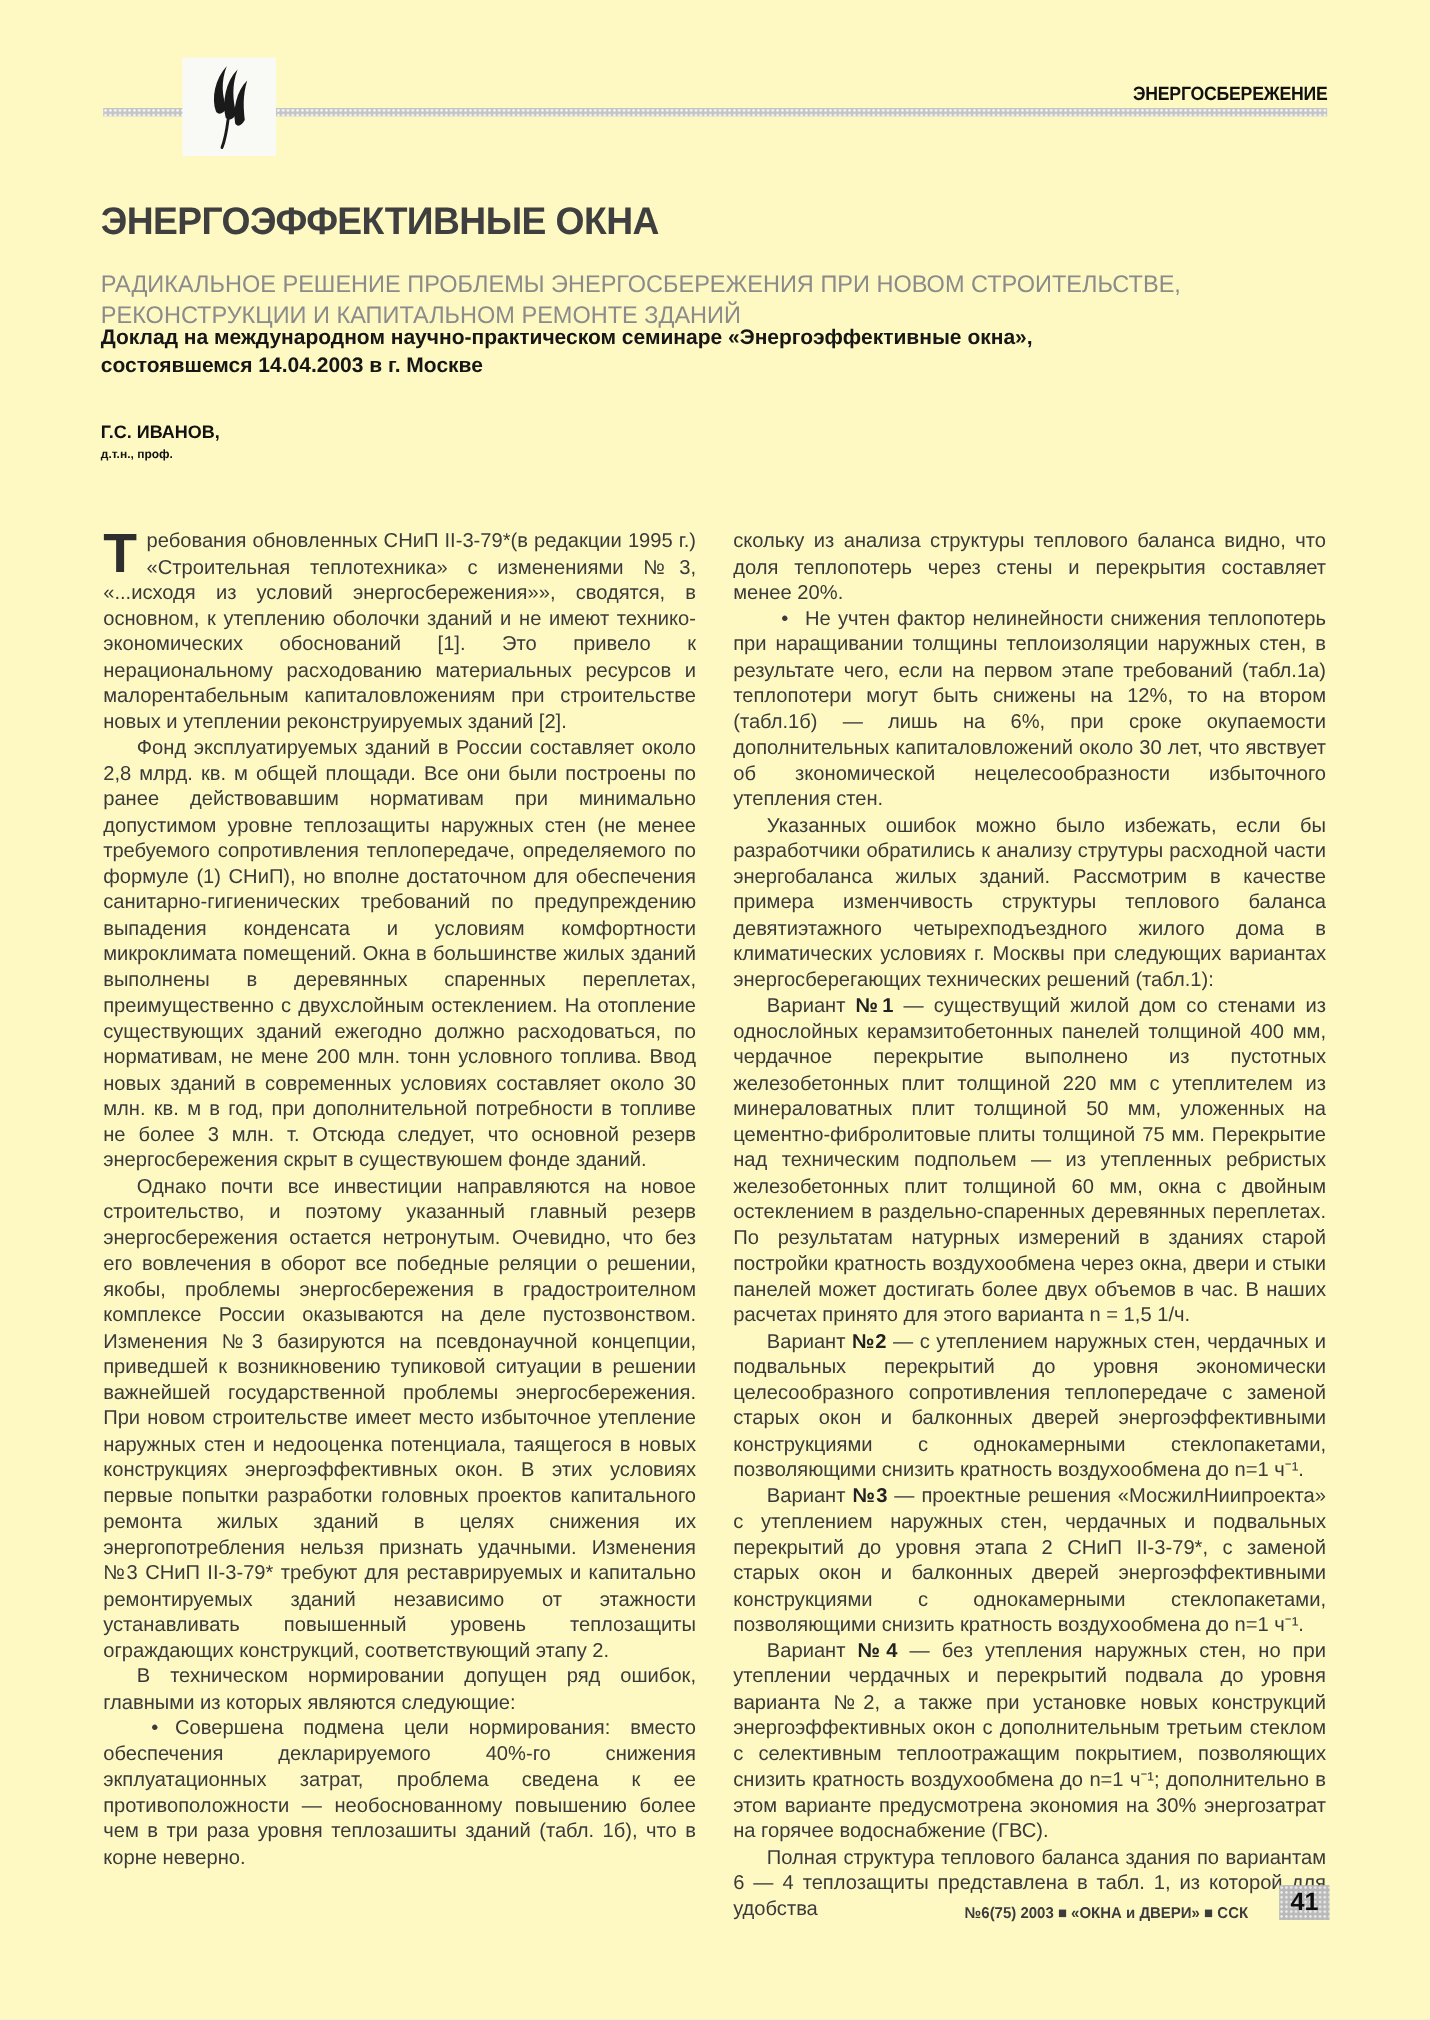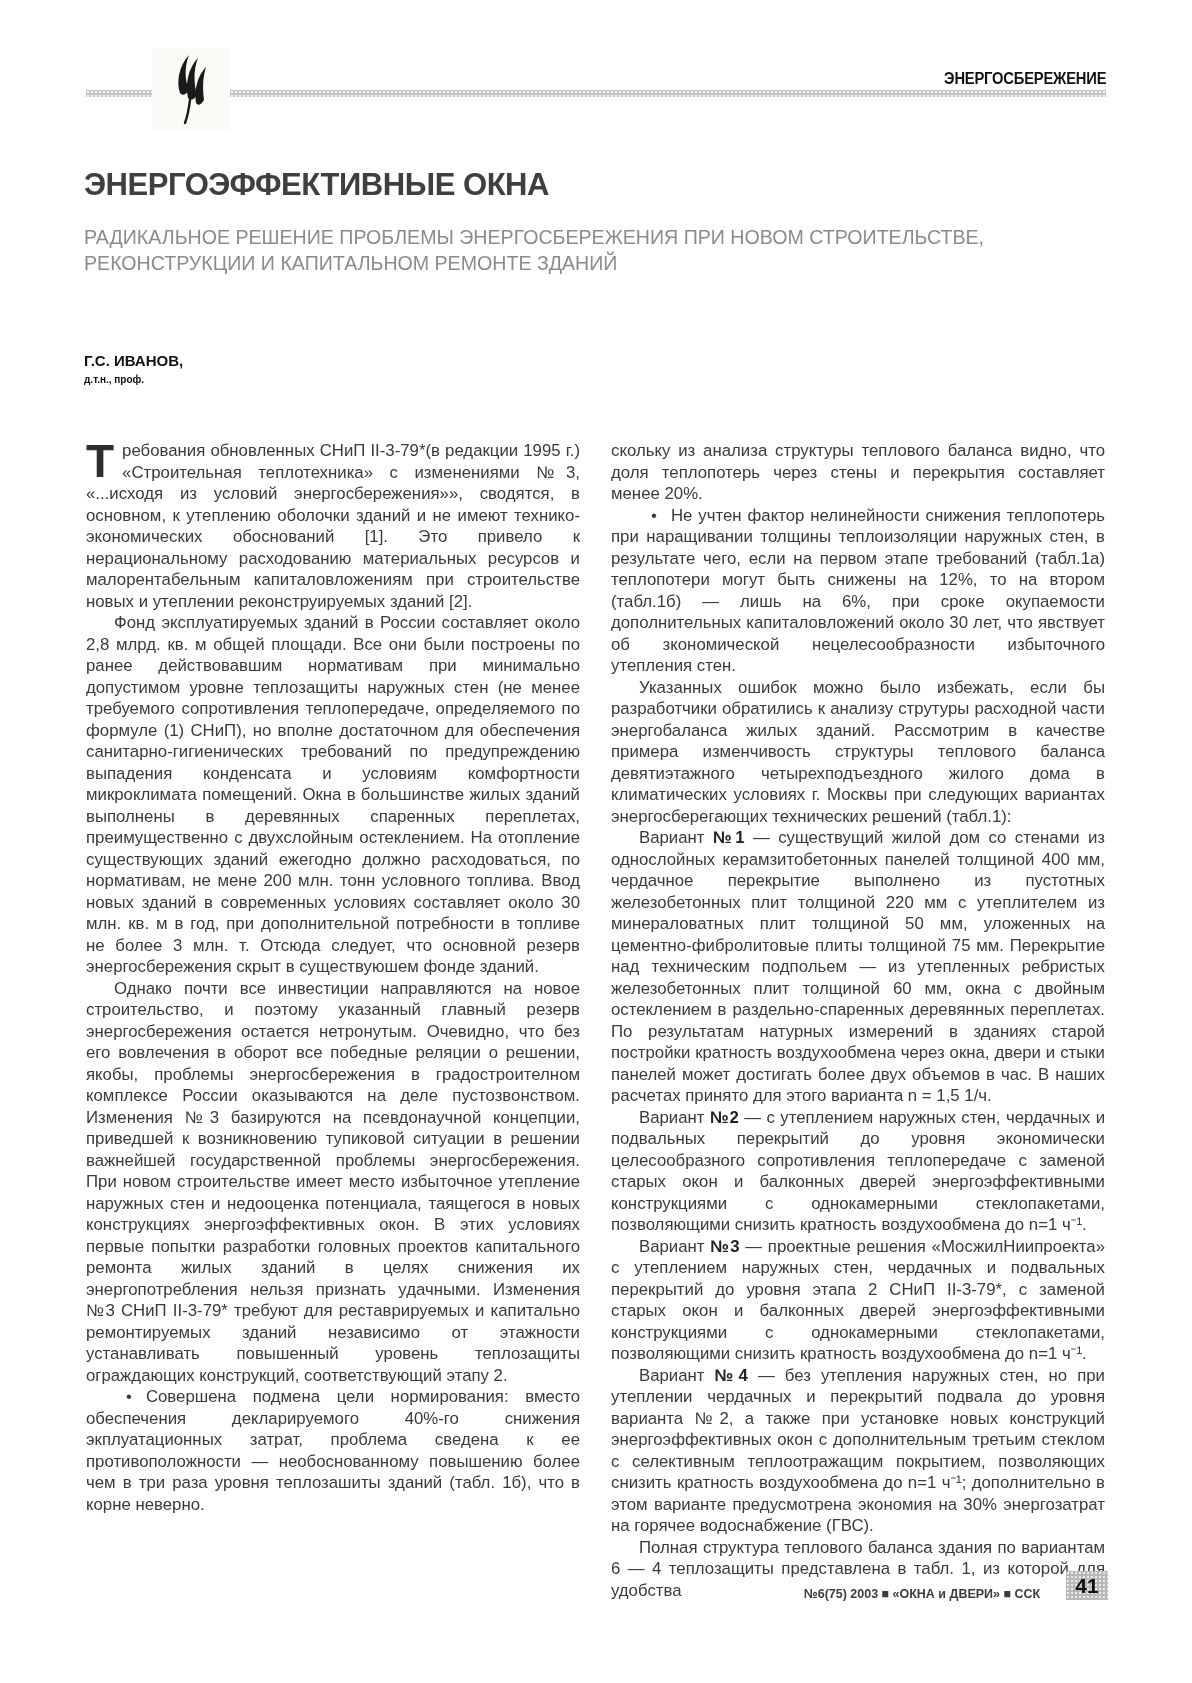--- a/index.html
+++ b/index.html
@@ -1,19 +1,19 @@
 <!DOCTYPE html>
 <html lang="ru"><head>
 <meta charset="utf-8">
 <style>
   html,body{margin:0;padding:0;}
   body{background:#e8e8e8;font-family:"Liberation Sans",sans-serif;}
   .page{
     position:relative;width:1192px;height:1683px;margin:0 auto;
-    background:#ffffff;overflow:hidden;color:#3c3c3c;
+    background:#fef9c3;overflow:hidden;color:#3c3c3c;
   }
   
   .header-rule{
     position:absolute;left:86px;top:90px;width:1020px;height:7px;
     background-color:#c5c5c5;
     background-image:radial-gradient(circle, rgba(255,255,255,.85) 1px, transparent 1.2px);
     background-size:4px 4px;
   }
   .logo-wrap{
     position:absolute;left:152px;top:48px;width:78px;height:82px;
@@ -92,29 +92,34 @@
       <path d="M22 47 C21 55 20 62 17 70" stroke="#1a1a1a" stroke-width="2.4" fill="none" stroke-linecap="round"></path>
     </svg>
   </div>
   <div class="section-label">ЭНЕРГОСБЕРЕЖЕНИЕ</div>
 
   <div class="article-title">ЭНЕРГОЭФФЕКТИВНЫЕ ОКНА</div>
   <div class="article-subtitle">
     <div>РАДИКАЛЬНОЕ РЕШЕНИЕ ПРОБЛЕМЫ ЭНЕРГОСБЕРЕЖЕНИЯ ПРИ НОВОМ СТРОИТЕЛЬСТВЕ,</div>
     <div>РЕКОНСТРУКЦИИ И КАПИТАЛЬНОМ РЕМОНТЕ ЗДАНИЙ</div>
   </div>
+  <div class="report-info">
+    <div>Доклад на международном научно-практическом семинаре «Энергоэффективные окна»,</div>
+    <div>состоявшемся 14.04.2003 в г. Москве</div>
+  </div>
   <div class="author-name">Г.С. ИВАНОВ,</div>
   <div class="author-degree">д.т.н., проф.</div>
 
   <div class="columns">
 
     <div class="col">
       <p><span class="dropcap">Т</span><span>ребования обновленных СНиП II-3-79*(в редакции 1995 г.) «Строительная теплотехника» с изменениями №3, «...исходя из условий энергосбережения»», сводятся, в основном, к утеплению оболочки зданий и не имеют технико-экономических обоснований [1]. Это привело к нерациональному расходованию материальных ресурсов и малорентабельным капиталовложениям при строительстве новых и утеплении реконструируемых зданий [2].</span></p>
       <p class="ind">Фонд эксплуатируемых зданий в России составляет около 2,8 млрд. кв. м общей площади. Все они были построены по ранее действовавшим нормативам при минимально допустимом уровне теплозащиты наружных стен (не менее требуемого сопротивления теплопередаче, определяемого по формуле (1) СНиП), но вполне достаточном для обеспечения санитарно-гигиенических требований по предупреждению выпадения конденсата и условиям комфортности микроклимата помещений. Окна в большинстве жилых зданий выполнены в деревянных спаренных переплетах, преимущественно с двухслойным остеклением. На отопление существующих зданий ежегодно должно расходоваться, по нормативам, не мене 200 млн. тонн условного топлива. Ввод новых зданий в современных условиях составляет около 30 млн. кв. м в год, при дополнительной потребности в топливе не более 3 млн. т. Отсюда следует, что основной резерв энергосбережения скрыт в существуюшем фонде зданий.</p>
       <p class="ind">Однако почти все инвестиции направляются на новое строительство, и поэтому указанный главный резерв энергосбережения остается нетронутым. Очевидно, что без его вовлечения в оборот все победные реляции о решении, якобы, проблемы энергосбережения в градостроителном комплексе России оказываются на деле пустозвонством. Изменения №3 базируются на псевдонаучной концепции, приведшей к возникновению тупиковой ситуации в решении важнейшей государственной проблемы энергосбережения. При новом строительстве имеет место избыточное утепление наружных стен и недооценка потенциала, таящегося в новых конструкциях энергоэффективных окон. В этих условиях первые попытки разработки головных проектов капитального ремонта жилых зданий в целях снижения их энергопотребления нельзя признать удачными. Изменения №3 СНиП II-3-79* требуют для реставрируемых и капитально ремонтируемых зданий независимо от этажности устанавливать повышенный уровень теплозащиты ограждающих конструкций, соответствующий этапу 2.</p>
+      <p class="ind">В техническом нормировании допущен ряд ошибок, главными из которых являются следующие:</p>
       <p class="bullet"><span class="bullet-marker">•</span><span>Совершена подмена цели нормирования: вместо обеспечения декларируемого 40%-го снижения экплуатационных затрат, проблема сведена к ее противоположности — необоснованному повышению более чем в три раза уровня теплозашиты зданий (табл. 1б), что в корне неверно.</span></p>
     </div>
 
     <div class="col">
       <p>скольку из анализа структуры теплового баланса видно, что доля теплопотерь через стены и перекрытия составляет менее 20%.</p>
       <p class="bullet"><span class="bullet-marker">•</span><span>Не учтен фактор нелинейности снижения теплопотерь при наращивании толщины теплоизоляции наружных стен, в результате чего, если на первом этапе требований (табл.1а) теплопотери могут быть снижены на 12%, то на втором (табл.1б) — лишь на 6%, при сроке окупаемости дополнительных капиталовложений около 30 лет, что явствует об зкономической нецелесообразности избыточного утепления стен.</span></p>
       <p class="ind">Указанных ошибок можно было избежать, если бы разработчики обратились к анализу струтуры расходной части энергобаланса жилых зданий. Рассмотрим в качестве примера изменчивость структуры теплового баланса девятиэтажного четырехподъездного жилого дома в климатических условиях г. Москвы при следующих вариантах энергосберегающих технических решений (табл.1):</p>
       <p class="ind"><span>Вариант </span><b class="vno">№1</b><span> — существущий жилой дом со стенами из однослойных керамзитобетонных панелей толщиной 400 мм, чердачное перекрытие выполнено из пустотных железобетонных плит толщиной 220 мм с утеплителем из минераловатных плит толщиной 50 мм, уложенных на цементно-фибролитовые плиты толщиной 75 мм. Перекрытие над техническим подпольем — из утепленных ребристых железобетонных плит толщиной 60 мм, окна с двойным остеклением в раздельно-спаренных деревянных переплетах. По результатам натурных измерений в зданиях старой постройки кратность воздухообмена через окна, двери и стыки панелей может достигать более двух объемов в час. В наших расчетах принято для этого варианта n = 1,5 1/ч.</span></p>
       <p class="ind"><span>Вариант </span><b class="vno">№2</b><span> — с утеплением наружных стен, чердачных и подвальных перекрытий до уровня экономически целесообразного сопротивления теплопередаче с заменой старых окон и балконных дверей энергоэффективными конструкциями с однокамерными стеклопакетами, позволяющими снизить кратность воздухообмена до n=1 ч⁻¹.</span></p>
       <p class="ind"><span>Вариант </span><b class="vno">№3</b><span> — проектные решения «МосжилНиипроекта» с утеплением наружных стен, чердачных и подвальных перекрытий до уровня этапа 2 СНиП II-3-79*, с заменой старых окон и балконных дверей энергоэффективными конструкциями с однокамерными стеклопакетами, позволяющими снизить кратность воздухообмена до n=1 ч⁻¹.</span></p>

